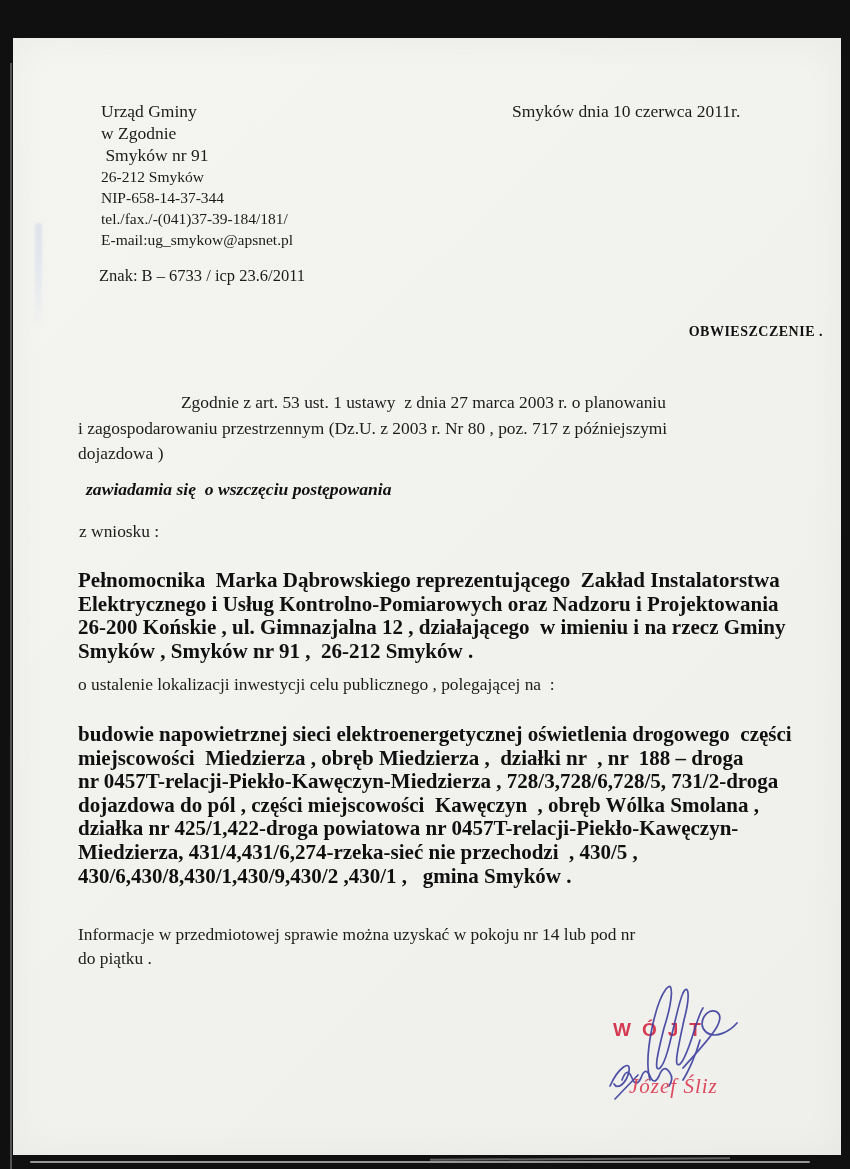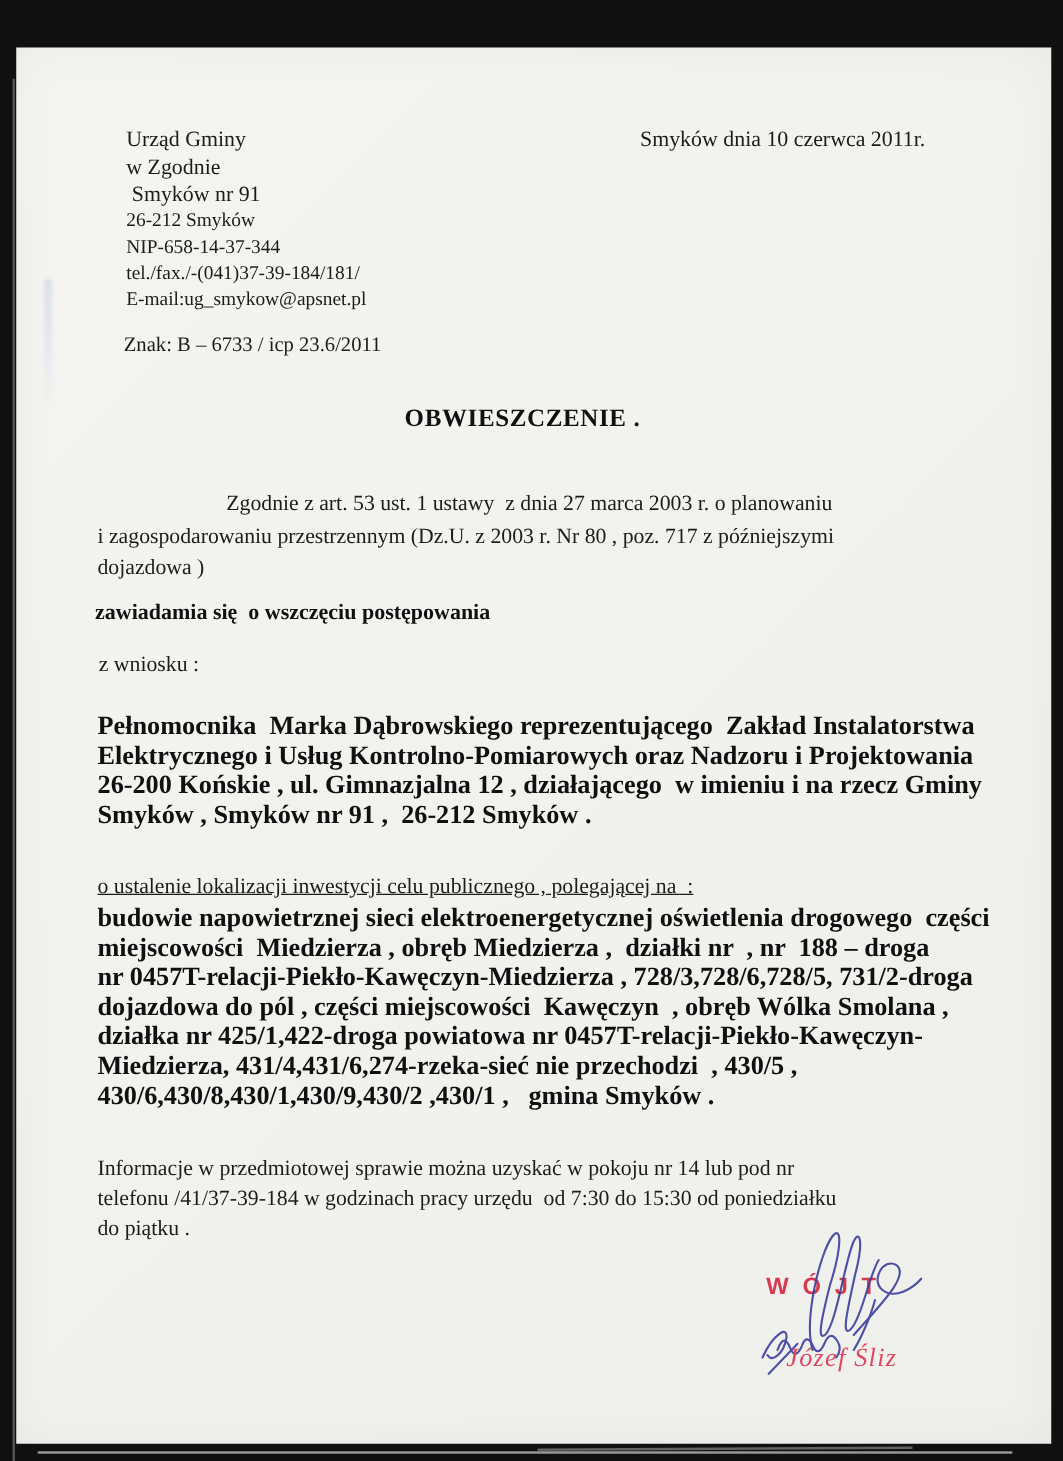--- a/index.html
+++ b/index.html
@@ -36,31 +36,31 @@
     opacity:.55;border-radius:4px;filter:blur(1px);
   }
   .abs{position:absolute;}
   .line{white-space:pre;}
   .sender{left:88px;top:62px;color:#1b1b1b;}
   .sender .big{font-size:17.5px;line-height:22px;}
   .sender .small{font-size:15.5px;line-height:21px;}
   .date{left:499px;top:63px;font-size:17.5px;color:#1b1b1b;}
   .ref{left:86px;top:228px;font-size:16.5px;color:#1b1b1b;}
   .title{
-    left:0;top:286px;width:810px;text-align:center;
-    font-size:20px;font-weight:bold;letter-spacing:.5px;color:#111;
+    left:0;top:286px;width:810px;text-align:right;
+    font-size:14px;font-weight:bold;letter-spacing:.5px;color:#111;
   }
   .para{color:#1c1c1c;font-size:17.4px;line-height:25.5px;}
   .para.bold{font-weight:bold;color:#101010;font-size:21px;line-height:23.6px;}
   .intro{left:65px;top:352px;width:710px;}
   .indent1{padding-left:103px;}
-  .notice{left:63px;top:441px;font-weight:bold;font-size:17.6px;color:#101010;}
+  .notice{left:73px;top:441px;font-weight:bold;font-size:17.6px;color:#101010;font-style:italic;}
   .wniosek{left:66px;top:483px;font-size:17.4px;color:#1c1c1c;}
   .applicant{left:65px;top:531px;width:710px;}
-  .subject{left:65px;top:660px;font-size:17.4px;color:#1c1c1c;text-decoration:underline;}
+  .subject{left:65px;top:636px;font-size:17.4px;color:#1c1c1c;}
   .investment{left:65px;top:685px;width:715px;line-height:24.2px;}
   .info{left:65px;top:884px;width:715px;line-height:24px;}
   .remarks{left:65px;top:948px;width:715px;line-height:24px;}
   .stamp-title{
     left:600px;top:981px;
     font-size:19px;font-weight:bold;letter-spacing:11px;
     font-family:"Liberation Sans","DejaVu Sans",sans-serif;
   }
   .stamp-name{
     left:616px;top:1036px;
@@ -116,21 +116,20 @@
       <div class="line">miejscowości  Miedzierza , obręb Miedzierza ,  działki nr  , nr  188 – droga</div>
       <div class="line">nr 0457T-relacji-Piekło-Kawęczyn-Miedzierza , 728/3,728/6,728/5, 731/2-droga</div>
       <div class="line">dojazdowa do pól , części miejscowości  Kawęczyn  , obręb Wólka Smolana ,</div>
       <div class="line">działka nr 425/1,422-droga powiatowa nr 0457T-relacji-Piekło-Kawęczyn-</div>
       <div class="line">Miedzierza, 431/4,431/6,274-rzeka-sieć nie przechodzi  , 430/5 ,</div>
       <div class="line">430/6,430/8,430/1,430/9,430/2 ,430/1 ,   gmina Smyków .</div>
     </div>
 
     <div class="abs para info">
       <div class="line">Informacje w przedmiotowej sprawie można uzyskać w pokoju nr 14 lub pod nr</div>
-      <div class="line">telefonu /41/37-39-184 w godzinach pracy urzędu  od 7:30 do 15:30 od poniedziałku</div>
       <div class="line">do piątku .</div>
     </div>
 
 
     <div class="abs stamp-title line" style="color:#d63a50;">WÓJT</div>
 
     <svg class="abs sig-svg" viewBox="0 0 160 120" fill="none">
       <g stroke="#3c3f9e" stroke-width="1.7" stroke-linecap="round" opacity="0.9">
         <path d="M 62,100 C 55,75 68,22 78,9 C 86,-1 85,20 76,48 C 70,72 65,93 72,88 C 81,80 88,28 95,13 C 100,3 103,14 96,40 C 90,68 85,89 92,84 C 101,76 108,38 115,28"></path>
         <path d="M 95,88 C 118,62 140,40 129,32 C 119,26 108,44 118,52 C 128,60 143,50 149,43"></path>

